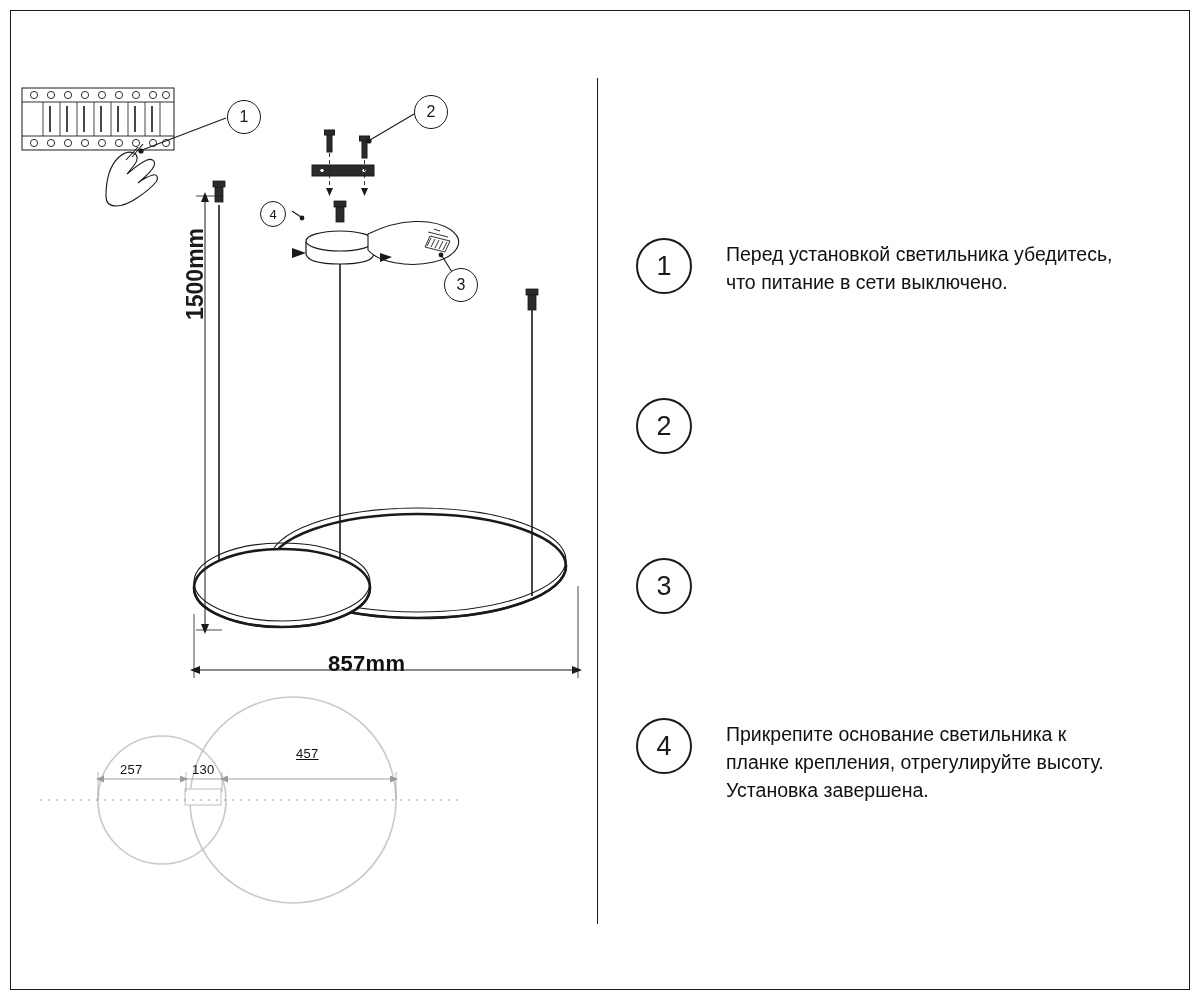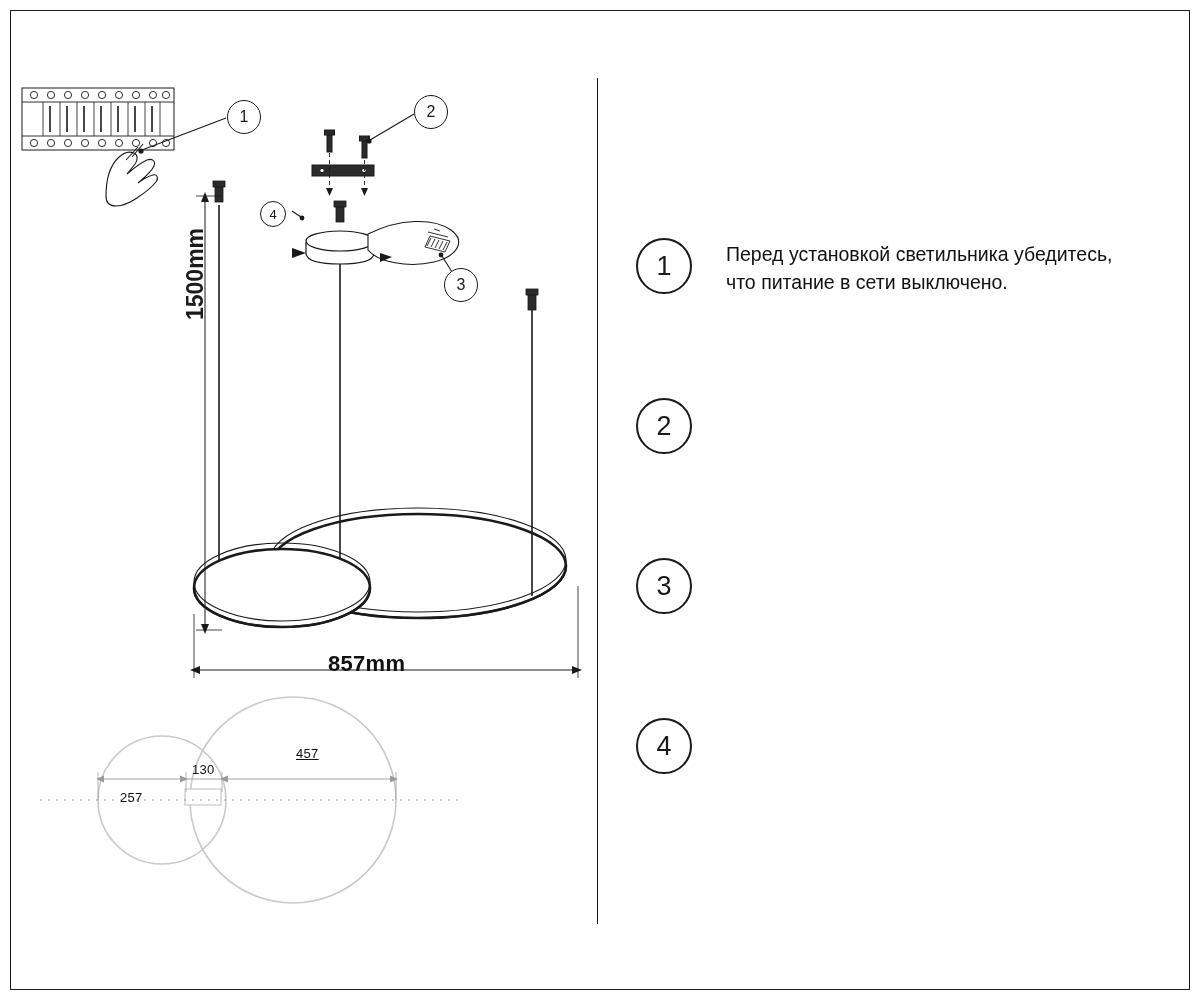--- a/index.html
+++ b/index.html
@@ -325,21 +325,21 @@
     <div class="callout" style="left:434px; top:258px;">
       <span>3</span>
     </div>
     <div class="callout sm" style="left:250px; top:191px;">
       <span>4</span>
     </div>
 
     
     <div id="vlabel">1500mm</div>
     <div class="dimlabel" style="left:318px; top:609px;margin-top:32px;">857mm</div>
-    <div class="dimlabel small" style="left:110px; top:780px;">257</div>
+    <div class="dimlabel small" style="left:110px; top:752px;">257</div>
     <div class="dimlabel small" style="left:182px; top:752px;text-align:right;">130</div>
     <div class="dimlabel small" style="left:286px; top:736px;text-decoration:underline;">457</div>
   </div>
 
   <div class="steps">
 
     <div class="step">
       <div class="bullet">1</div>
       <div class="txt">Перед установкой светильника убедитесь,
 что питание в сети выключено.</div>
@@ -348,17 +348,20 @@
     <div class="step">
       <div class="bullet">2</div>
     </div>
 
     <div class="step">
       <div class="bullet">3</div>
     </div>
 
     <div class="step">
       <div class="bullet">4</div>
+      <div class="txt">Прикрепите основание светильника к
+планке крепления, отрегулируйте высоту.
+Установка завершена.</div>
     </div>
 
   </div>
 
 </div>
 
 </body></html>

